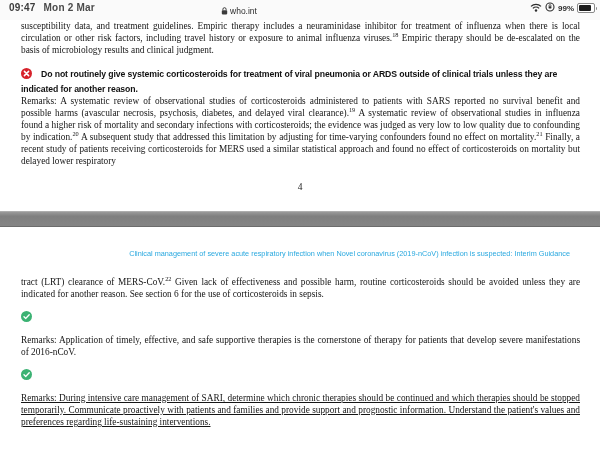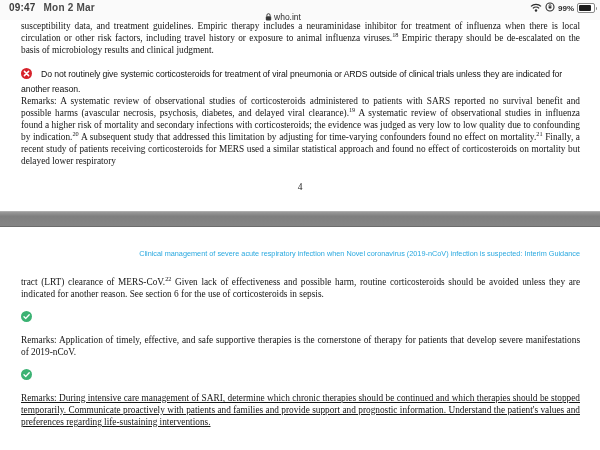--- a/index.html
+++ b/index.html
@@ -10,39 +10,39 @@
   
   .status-bar{position:absolute;top:0;left:0;width:600px;height:20px;background:#fafafa;}
   .sb-left{position:absolute;left:9px;top:2px;font-family:"Liberation Sans",sans-serif;
     font-size:10px;font-weight:600;color:#3c3c3c;letter-spacing:.2px;}
   .sb-left .date{margin-left:8px;font-weight:600;color:#4a4a4a;}
   .sb-right{position:absolute;right:5px;top:2px;display:flex;align-items:center;gap:3px;
     font-family:"Liberation Sans",sans-serif;font-size:8px;font-weight:600;color:#2e2e2e;}
   .battery-shell{width:16px;height:8px;border:1px solid #8a8a8a;border-radius:2px;position:relative;background:#fff;}
   .battery-fill{position:absolute;left:1px;top:1px;bottom:1px;width:12px;background:#1c1c1c;border-radius:1px;}
   .battery-tip{position:absolute;right:-3px;top:2.5px;width:1.5px;height:3px;background:#8a8a8a;border-radius:0 1px 1px 0;}
-  .sb-url{position:absolute;top:12px;left:0;width:478px;text-align:center;
-    font-family:"Liberation Sans",sans-serif;font-size:8.5px;color:#2b2b2b;padding-left:44px;}
+  .sb-url{position:absolute;top:6px;left:0;width:478px;text-align:center;
+    font-family:"Liberation Sans",sans-serif;font-size:8.5px;color:#2b2b2b;}
   .sb-url svg{vertical-align:-1px;margin-right:2px;}
   
   .para{position:absolute;left:21px;width:559px;font-size:9.3px;line-height:12px;
     text-align:justify;color:#151515;}
   sup{font-size:6.3px;vertical-align:super;line-height:0;}
   .rec{position:absolute;left:21px;width:559px;font-family:"Liberation Sans",sans-serif;
-    font-weight:normal;font-size:8.7px;line-height:12.5px;color:#111;letter-spacing:-0.1px;}
+    font-weight:bold;font-size:8.7px;line-height:12.5px;color:#111;letter-spacing:-0.1px;}
   .rec .badge{display:inline-block;vertical-align:-2px;margin-right:9px;}
   .rec.hang{padding-left:23px;box-sizing:border-box;}
   .rec.hang .badge{position:absolute;left:0;top:1px;margin:0;}
   #para1{top:20px;}
   #rec1{top:68px;}
   #remarks1{top:95px;}
   #pagenum{position:absolute;top:182px;left:0;width:600px;text-align:center;font-size:9.5px;color:#222;}
   #separator{position:absolute;top:211px;left:0;width:600px;height:16px;
     background:linear-gradient(#9a9a9a,#7f7f7f 30%,#848484);border-top:1px solid #adadad;border-bottom:1px solid #6c6c6c;box-sizing:border-box;}
-  #runhead{position:absolute;top:249px;left:21px;width:559px;text-align:right;
+  #runhead{position:absolute;top:249px;left:11px;width:559px;text-align:right;
     font-family:"Liberation Sans",sans-serif;font-size:7.3px;color:#29a8df;}
   #para2{top:276px;}
   #rec2{top:310px;}
   #remarks2{top:334px;}
   #rec3{top:368px;}
   #remarks3{top:392px;text-decoration:underline;}
 </style>
 </head>
 <body>
 
@@ -102,21 +102,21 @@
 
 <div class="rec hang" id="rec2">
   <span class="badge">
     <svg width="11" height="11" viewBox="0 0 11 11">
       <circle cx="5.5" cy="5.5" r="5.5" fill="#3bb273"></circle>
       <path d="M3 5.7 L4.8 7.4 L8.2 3.7" fill="none" stroke="#ffffff" stroke-width="1.4" stroke-linecap="round" stroke-linejoin="round"></path>
     </svg>
   </span>
 </div>
 
-<div class="para" id="remarks2">Remarks: Application of timely, effective, and safe supportive therapies is the cornerstone of therapy for patients that develop severe manifestations of 2019-nCoV.</div>
+<div class="para" id="remarks2">Remarks: Application of timely, effective, and safe supportive therapies is the cornerstone of therapy for patients that develop severe manifestations of 2016-nCoV.</div>
 
 <div class="rec hang" id="rec3">
   <span class="badge">
     <svg width="11" height="11" viewBox="0 0 11 11">
       <circle cx="5.5" cy="5.5" r="5.5" fill="#3bb273"></circle>
       <path d="M3 5.7 L4.8 7.4 L8.2 3.7" fill="none" stroke="#ffffff" stroke-width="1.4" stroke-linecap="round" stroke-linejoin="round"></path>
     </svg>
   </span>
 </div>
 

